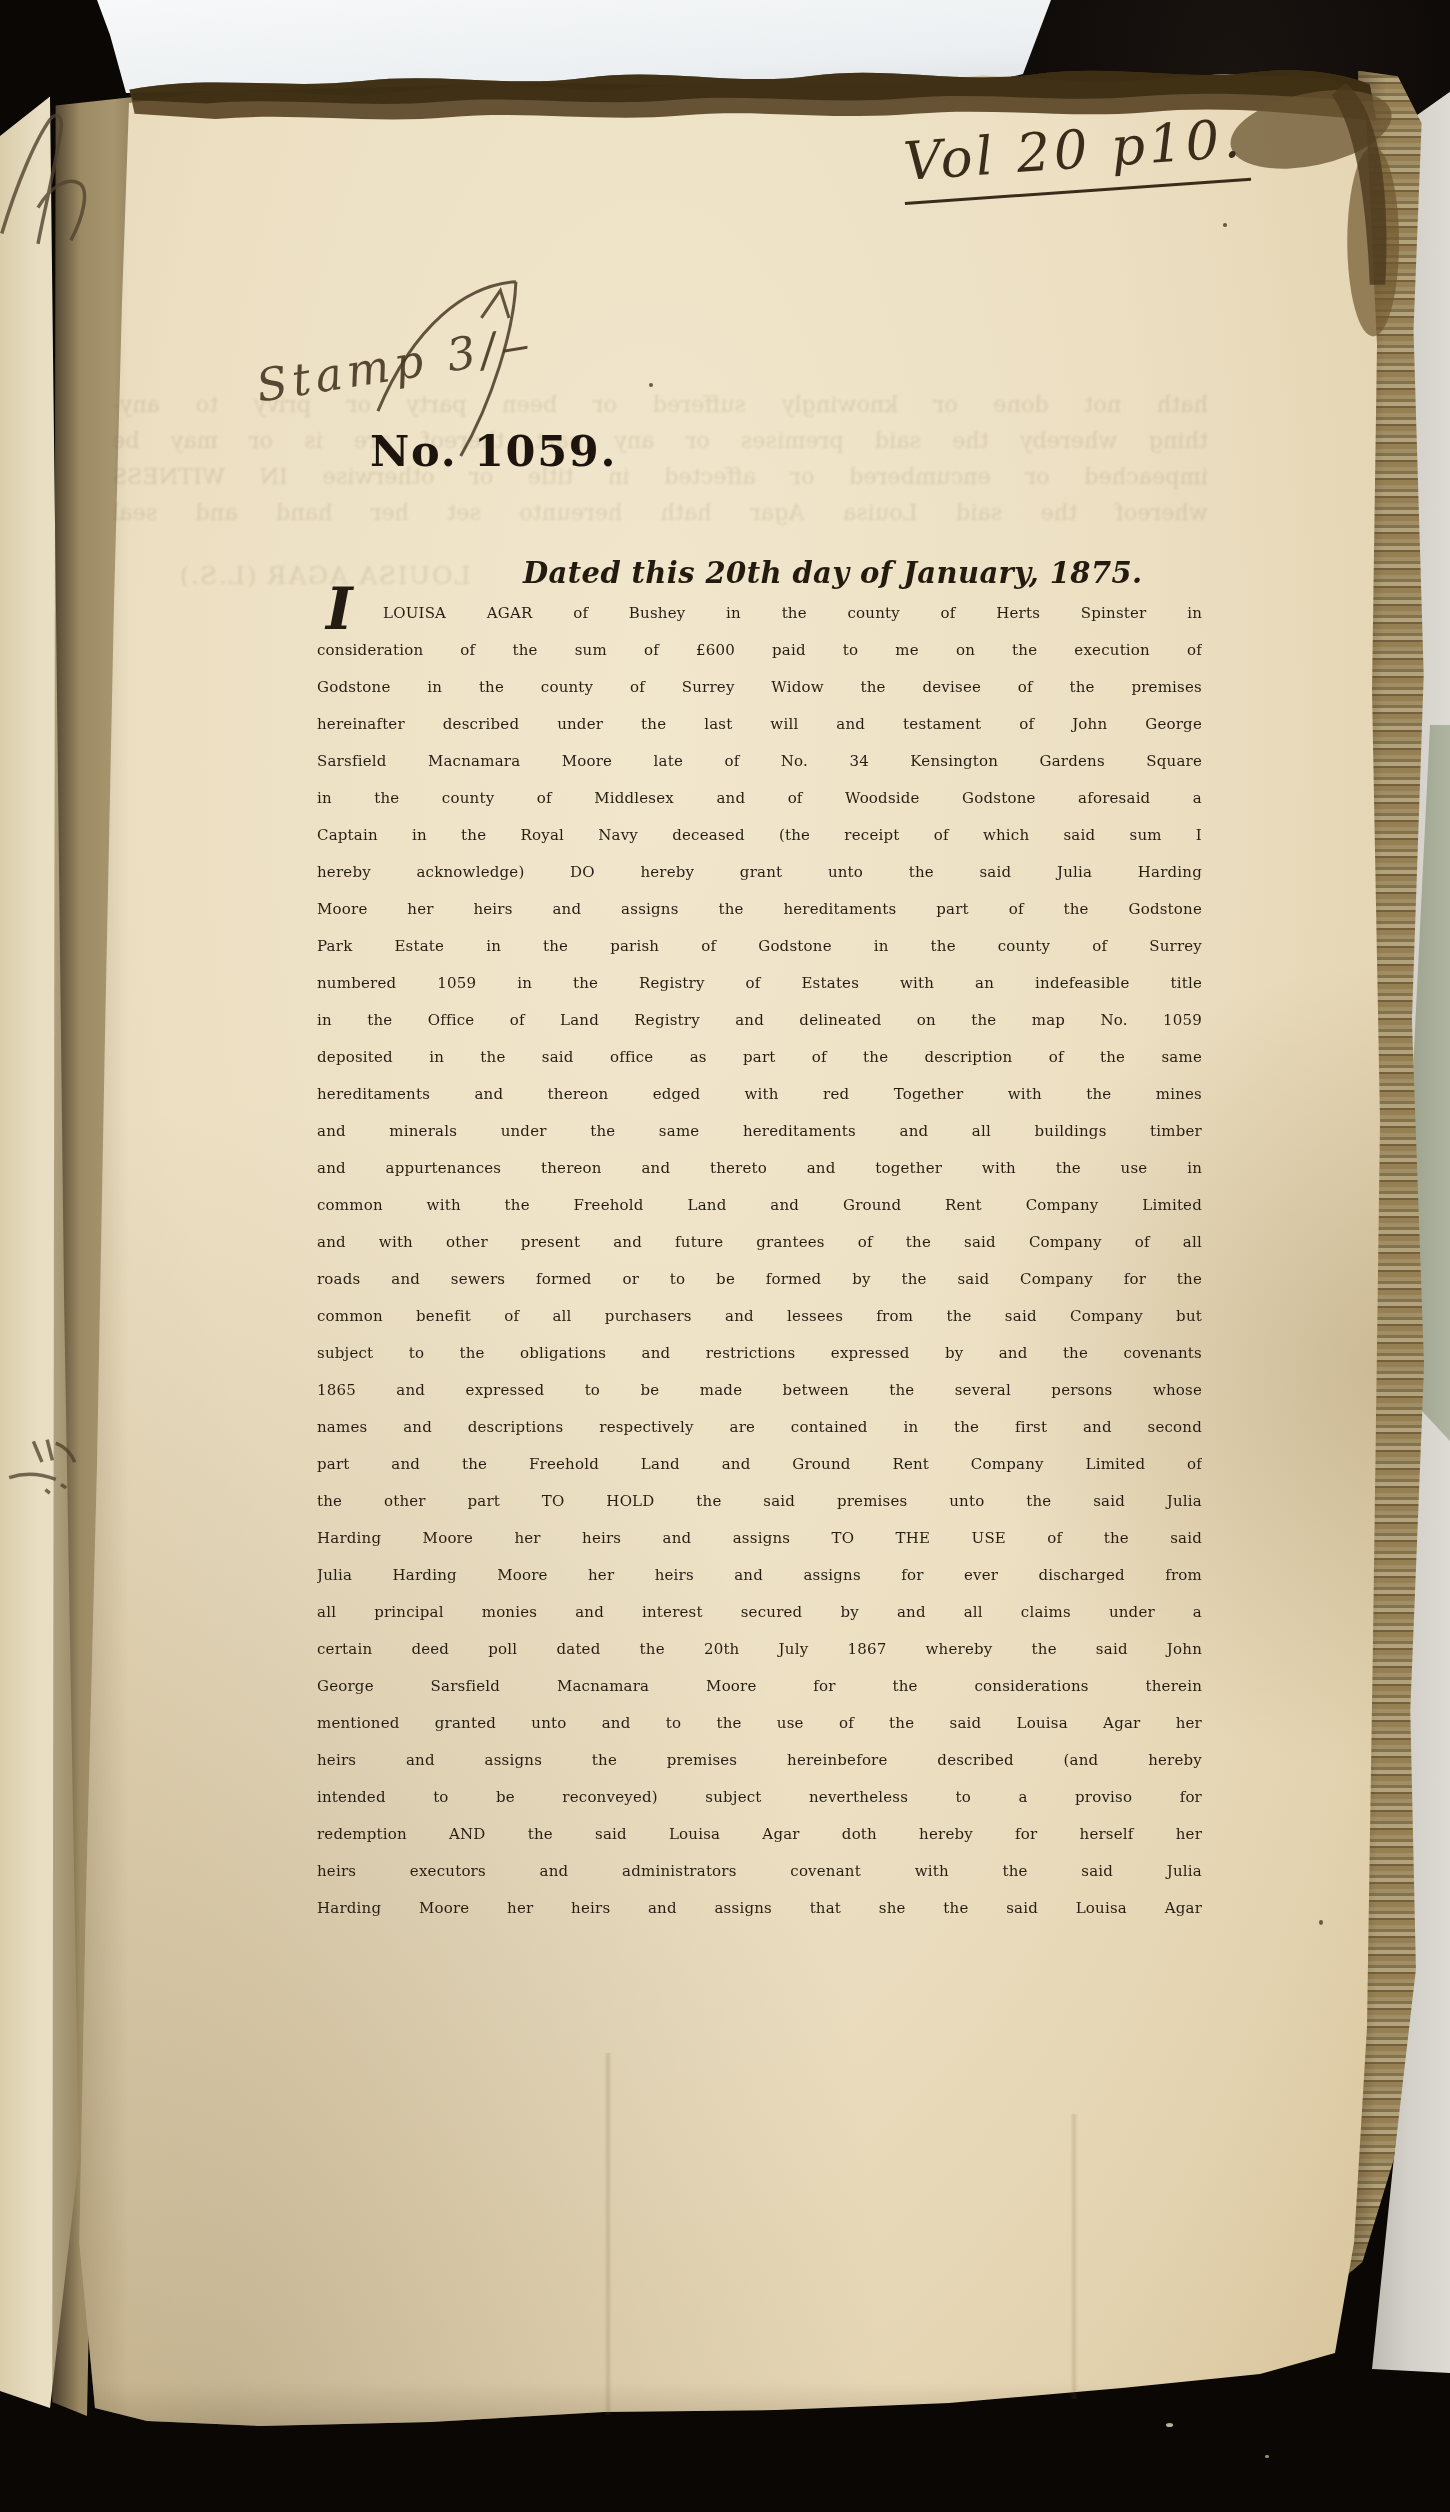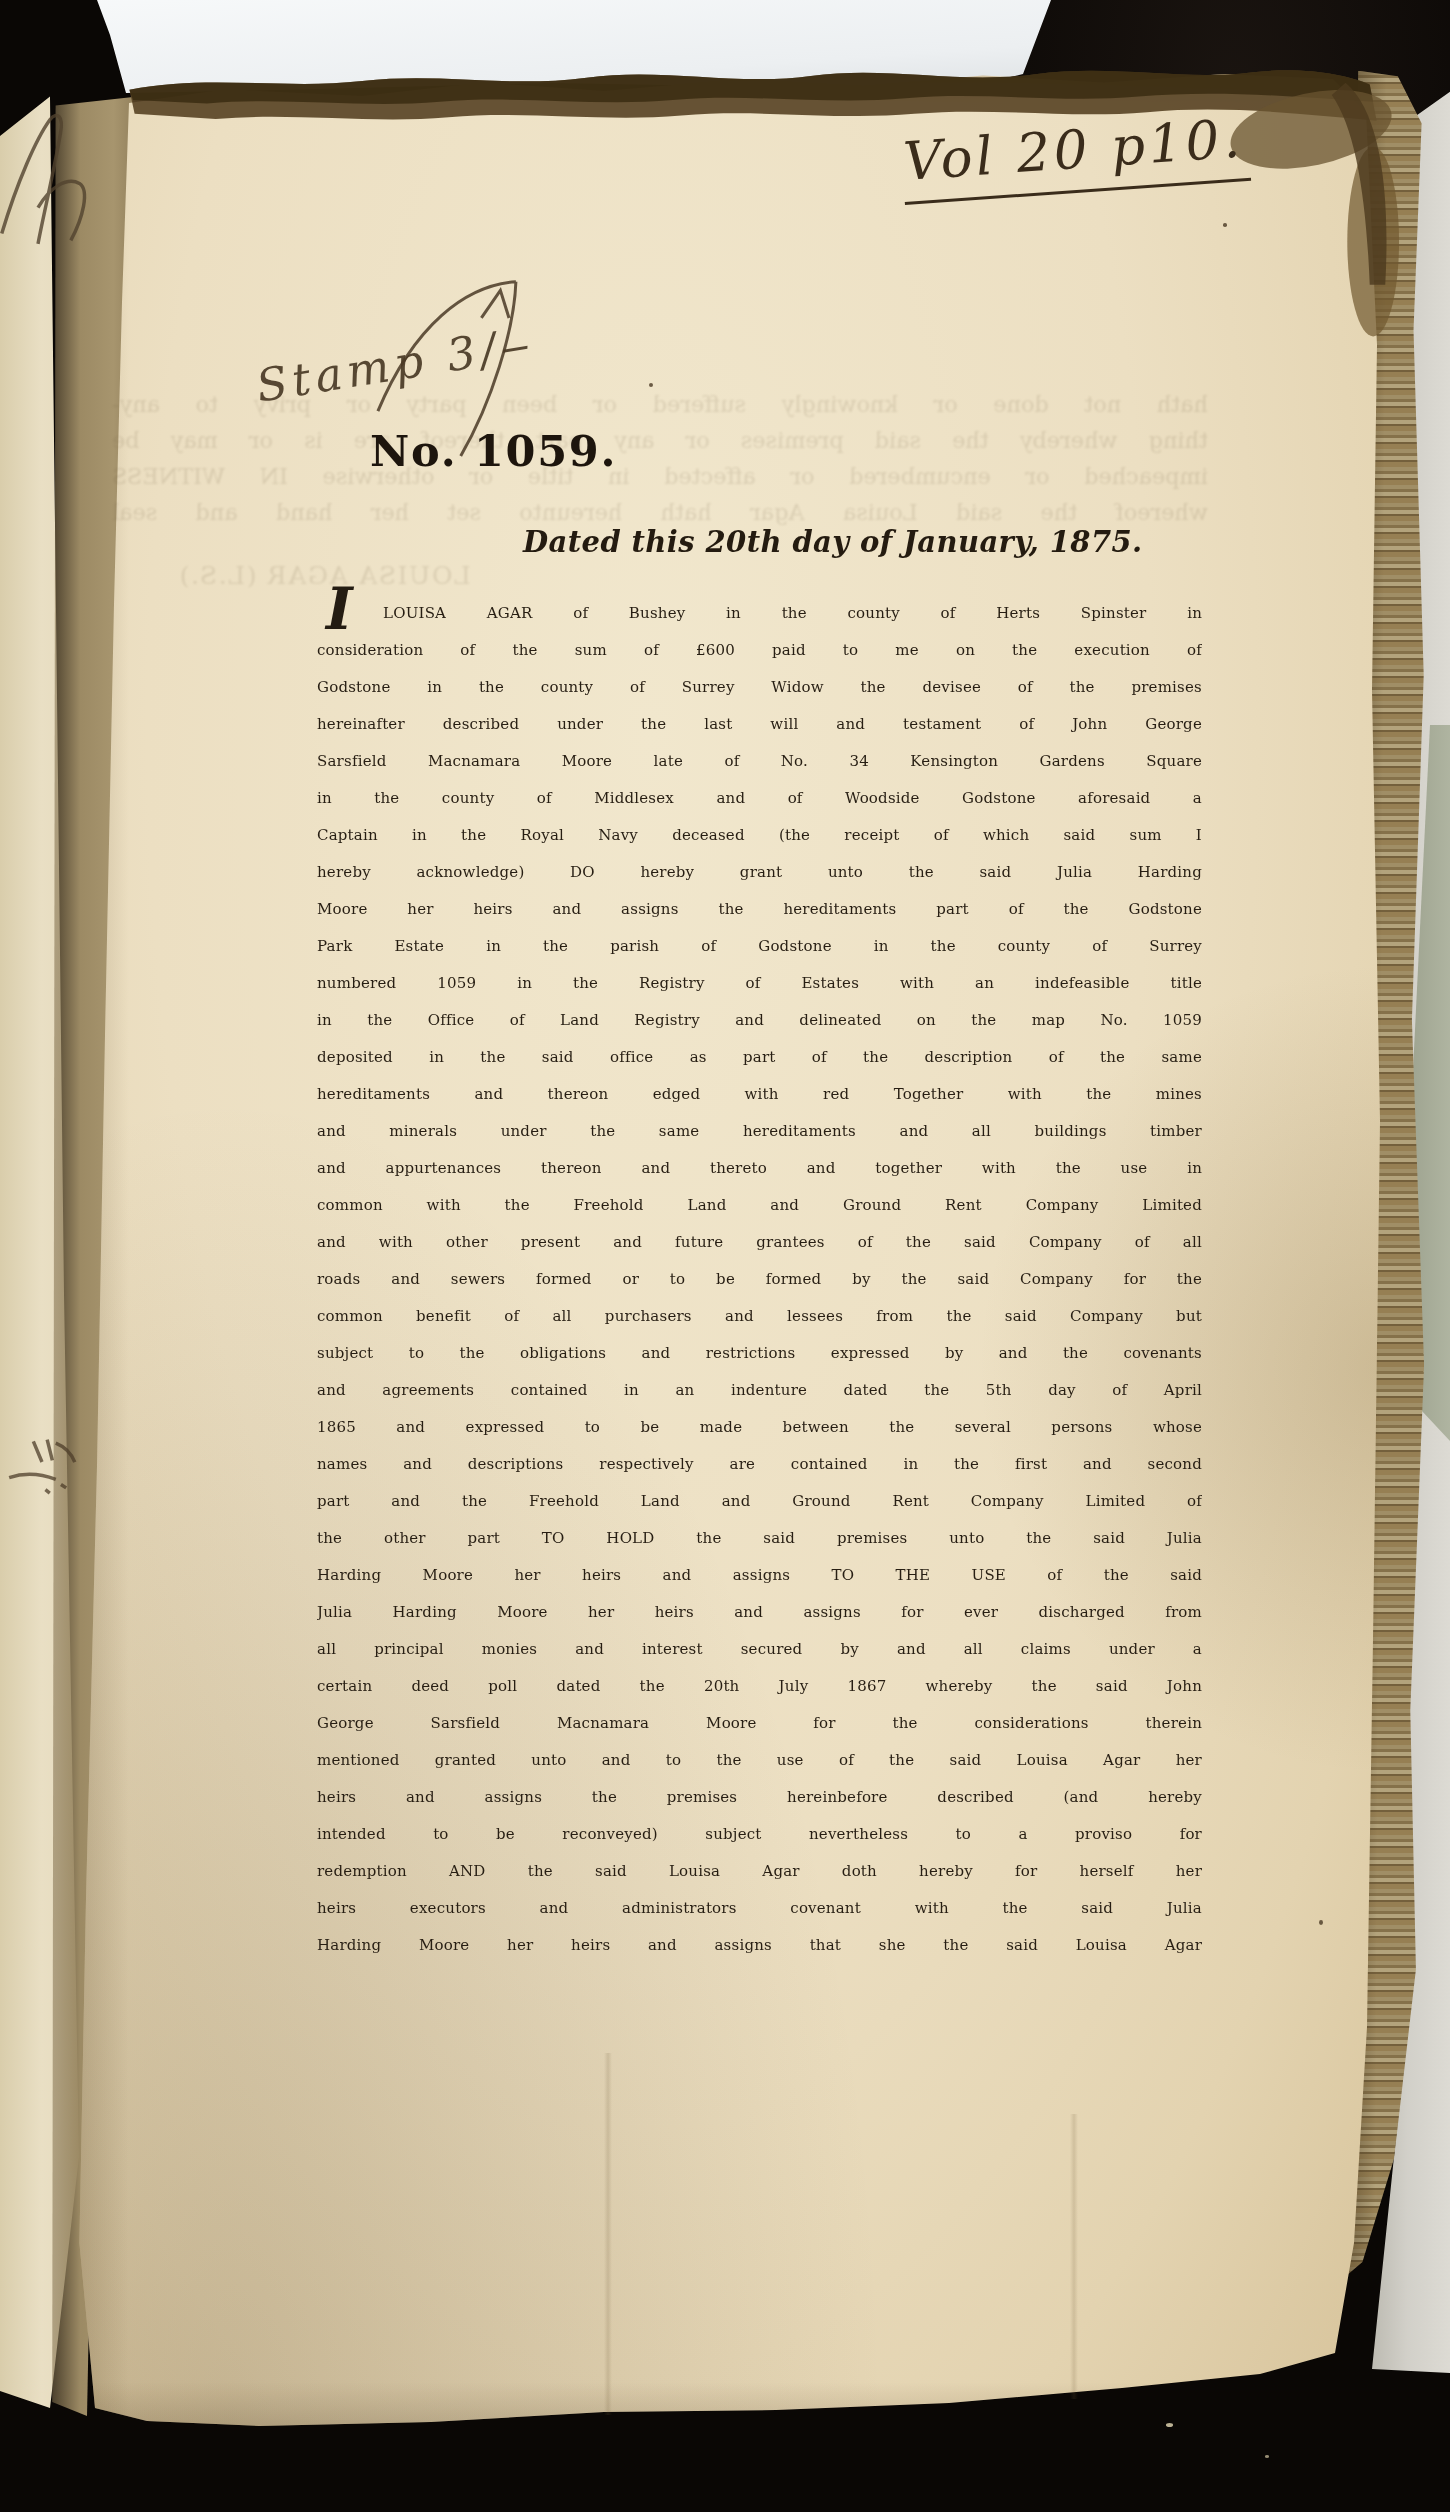--- a/index.html
+++ b/index.html
@@ -87,21 +87,21 @@
   .stamp-note{
     left:255px;top:338px;color:#4a3a26;
     font-style:italic;font-size:45px;letter-spacing:5.2px;
     transform:rotate(-9deg);white-space:nowrap;opacity:.92;
   }
   .doc-number{
     left:326px;top:426px;color:#1d150d;
     font-size:43px;font-weight:bold;letter-spacing:1.7px;white-space:nowrap;margin-left:44px;
   }
   .date-line{
-    left:523px;top:525px;color:#241b10;
+    left:523px;top:556px;color:#241b10;
     font-size:29px;font-weight:bold;font-style:italic;letter-spacing:0.4px;white-space:nowrap;
   }
   .drop-cap{
     left:326px;top:580px;color:#241c12;
     font-size:57px;font-style:italic;font-weight:bold;line-height:1;
   }
   .body-text{
     left:317px;top:595px;width:885px;color:#271e13;
     font-size:15px;line-height:37px;
   }
@@ -190,21 +190,20 @@
     <div class="bline">in the Office of Land Registry and delineated on the map No. 1059</div>
     <div class="bline">deposited in the said office as part of the description of the same</div>
     <div class="bline">hereditaments and thereon edged with red Together with the mines</div>
     <div class="bline">and minerals under the same hereditaments and all buildings timber</div>
     <div class="bline">and appurtenances thereon and thereto and together with the use in</div>
     <div class="bline">common with the Freehold Land and Ground Rent Company Limited</div>
     <div class="bline">and with other present and future grantees of the said Company of all</div>
     <div class="bline">roads and sewers formed or to be formed by the said Company for the</div>
     <div class="bline">common benefit of all purchasers and lessees from the said Company but</div>
     <div class="bline">subject to the obligations and restrictions expressed by and the covenants</div>
-    <div class="bline">and agreements contained in an indenture dated the 5th day of April</div>
     <div class="bline">1865 and expressed to be made between the several persons whose</div>
     <div class="bline">names and descriptions respectively are contained in the first and second</div>
     <div class="bline">part and the Freehold Land and Ground Rent Company Limited of</div>
     <div class="bline">the other part TO HOLD the said premises unto the said Julia</div>
     <div class="bline">Harding Moore her heirs and assigns TO THE USE of the said</div>
     <div class="bline">Julia Harding Moore her heirs and assigns for ever discharged from</div>
     <div class="bline">all principal monies and interest secured by and all claims under a</div>
     <div class="bline">certain deed poll dated the 20th July 1867 whereby the said John</div>
     <div class="bline">George Sarsfield Macnamara Moore for the considerations therein</div>
     <div class="bline">mentioned granted unto and to the use of the said Louisa Agar her</div>

